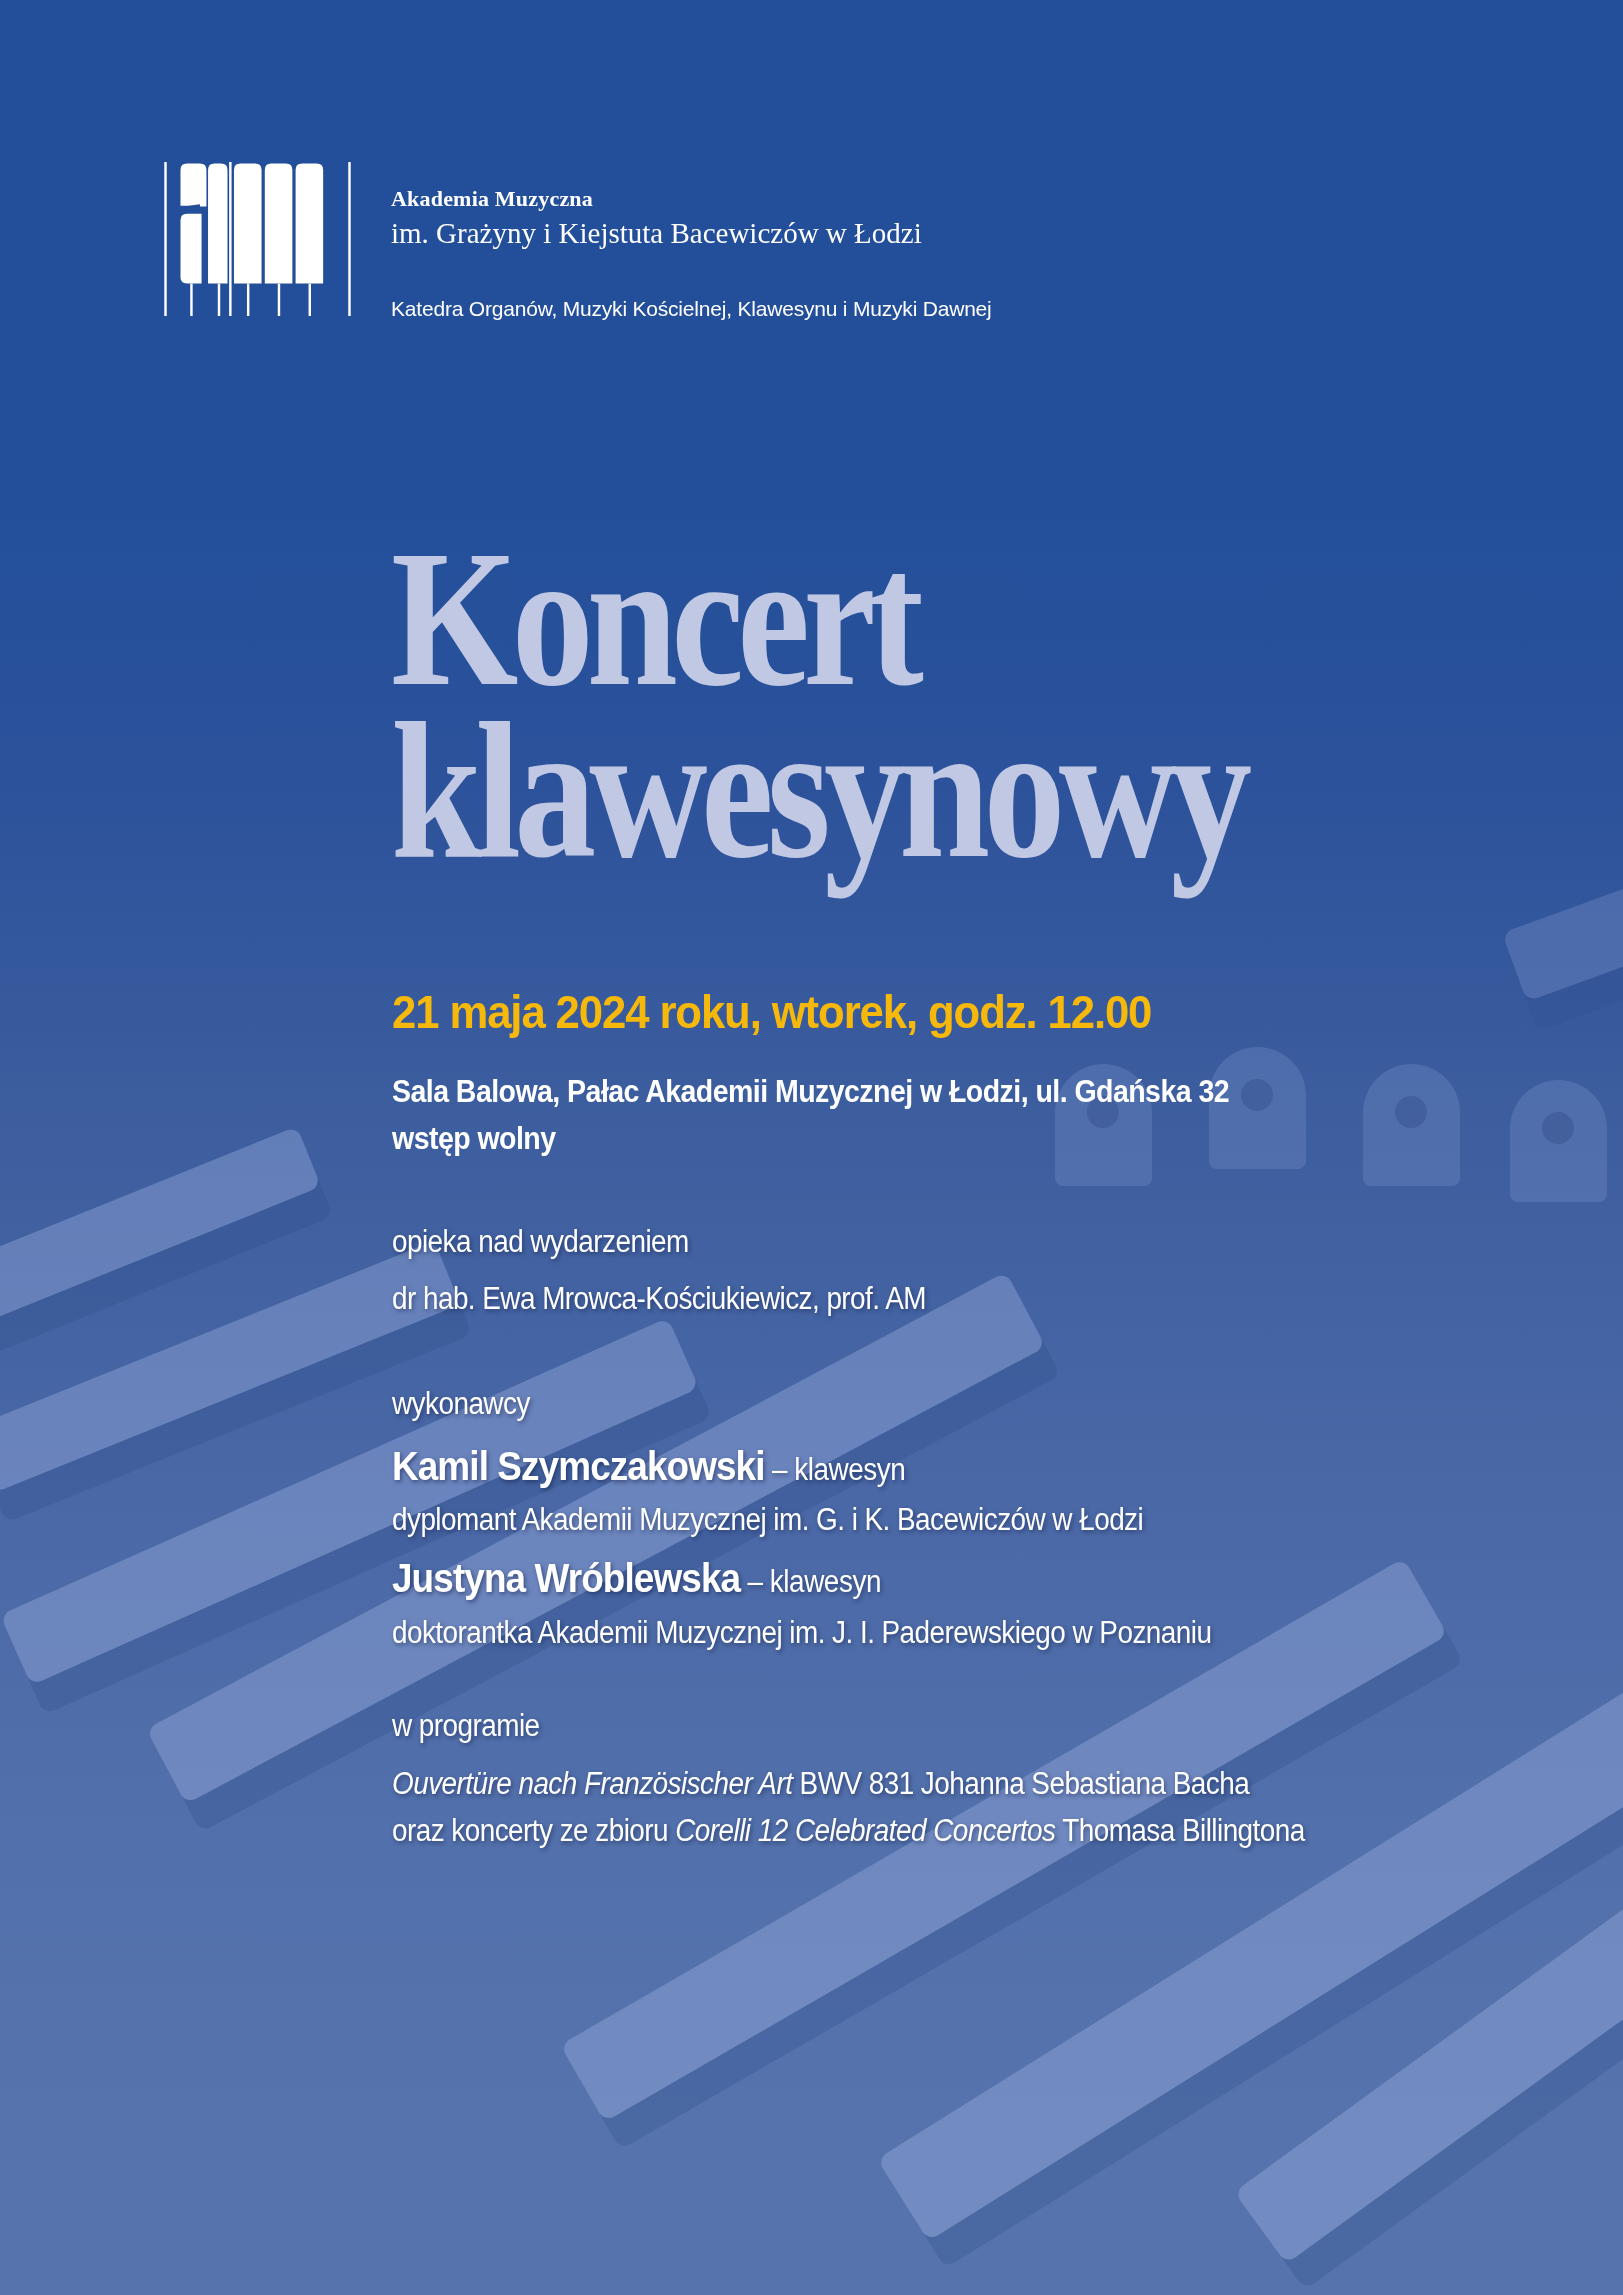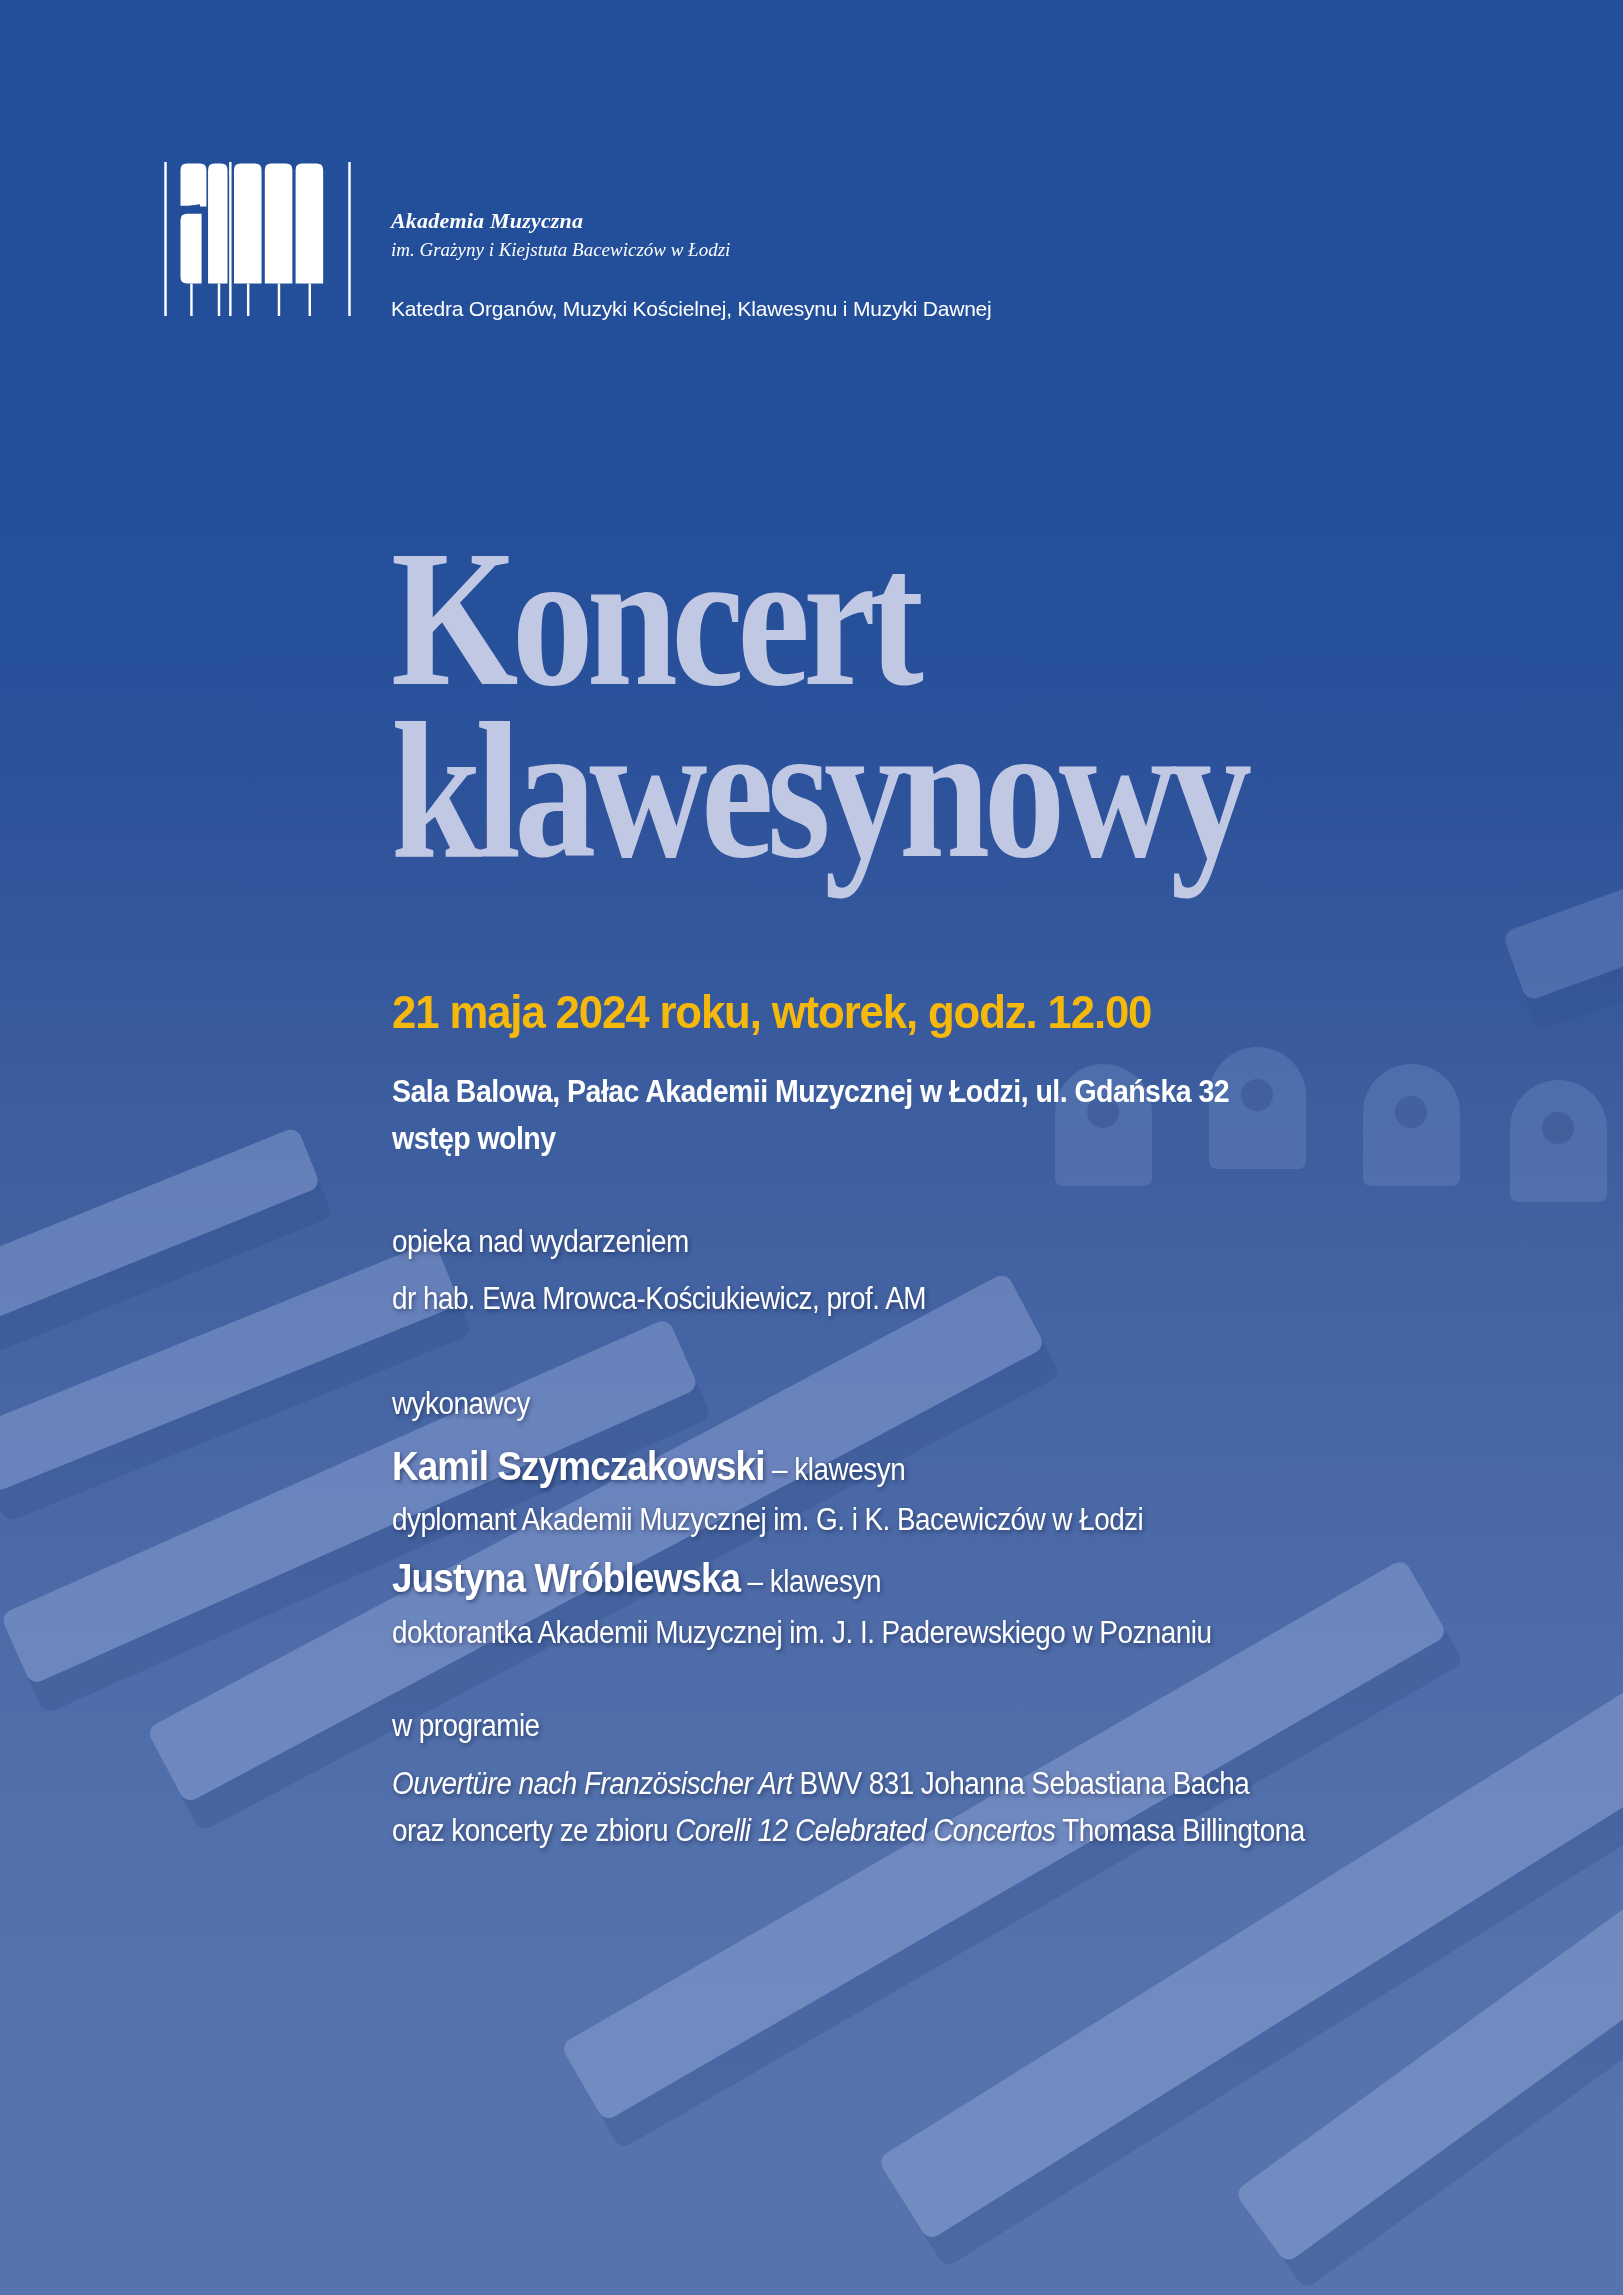--- a/index.html
+++ b/index.html
@@ -20,23 +20,23 @@
     position:absolute; width:97px; height:122px; border-radius:49px 49px 8px 8px;
     background:rgba(130,155,210,0.28);
   }
   .jack::after {
     content:""; position:absolute; left:32px; top:32px; width:32px; height:32px; border-radius:50%;
     background:rgba(50,80,140,0.45);
   }
   
   .logo { position:absolute; left:164px; top:162px; width:187px; height:154px; }
   .logo svg { display:block; }
-  .inst { position:absolute; left:391px; top:208px; color:#ffffff;font-style:italic; }
+  .inst { position:absolute; left:391px; top:186px; color:#ffffff; }
   .inst-name { font-family:"Liberation Serif", serif; font-weight:bold; font-size:22px; letter-spacing:0.2px; }
-  .inst-sub { font-family:"Liberation Serif", serif; font-size:19px; margin-top:4.9px; }
+  .inst-sub { font-family:"Liberation Serif", serif; font-size:29px; margin-top:4.9px; }
   .dept { position:absolute; left:391px; top:297px; color:#ffffff; font-size:21px; letter-spacing:-0.2px; }
 
   
   .title {
     position:absolute; left:391px; top:532px; color:#c1c8e3;
     font-family:"Liberation Serif", serif; font-weight:bold;
     font-size:195px; line-height:172px; letter-spacing:-8px;
     transform:scaleX(0.84); transform-origin:left top; white-space:nowrap;
   }
   .content { position:absolute; left:392px; color:#fff; text-shadow: 1.6px 2.4px 4.9px rgba(20,30,70,0.55); }

